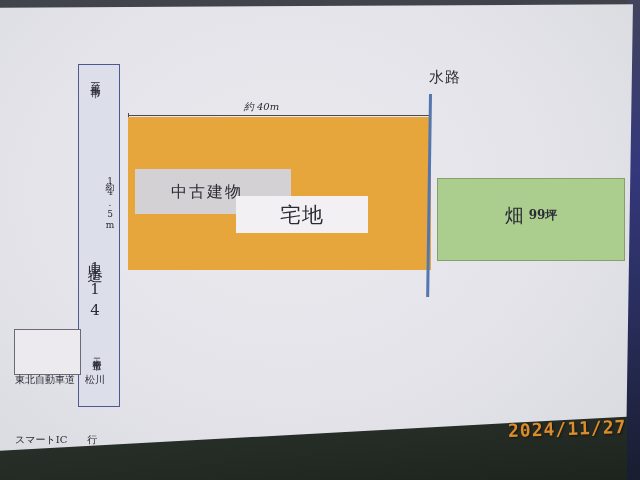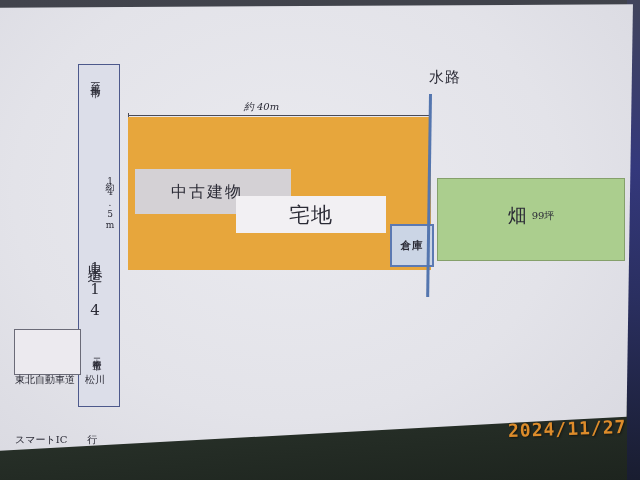--- a/index.html
+++ b/index.html
@@ -35,42 +35,42 @@
   .dim-line{margin-top:1px;height:4px;border-top:1px solid #4a4a55;position:relative;}
   .dim-line::before,.dim-line::after{content:"";position:absolute;top:-3px;width:1px;height:5px;background:#4a4a55;}
   .dim-line::before{left:0;} .dim-line::after{right:0;}
 
   
   .parcel{position:absolute;left:128px;top:117px;width:303px;height:153px;
         background:var(--parcel,#e7a63c);}
   .building{position:absolute;left:7px;top:12px;width:156px;height:45px;
         background:#d4d1d5;line-height:45px;padding-left:36px;box-sizing:border-box;
         font-size:16px;letter-spacing:2px;margin-top:40px;}
-  .parcel-label{position:absolute;left:108px;top:79px;width:150px;height:37px;
+  .parcel-label{position:absolute;left:108px;top:79px;width:132px;height:37px;
         background:#f2f0f3;display:flex;align-items:center;justify-content:center;gap:4px;}
   .parcel-name{font-size:21px;letter-spacing:1px;}
   .parcel-area{font-size:12px;}
 
   
   .warehouse{position:absolute;left:390px;top:224px;width:44px;height:43px;
         background:#cbd5e5;border:2px solid #5b79b2;box-sizing:border-box;
         display:flex;align-items:center;justify-content:center;
         font-size:10.5px;font-weight:bold;letter-spacing:1px;z-index:3;}
 
   
   .waterway-line{position:absolute;left:429px;top:94px;width:3px;height:203px;
         background:#5476af;z-index:4;transform:rotate(0.8deg);transform-origin:top center;}
   .waterway-label{position:absolute;left:429px;top:68px;font-size:15px;letter-spacing:1px;}
 
   
   .field{position:absolute;left:437px;top:178px;width:188px;height:83px;
         background:var(--field,#abce8e);border:1px solid #85a06b;box-sizing:border-box;
         display:flex;align-items:center;justify-content:center;gap:5px;padding-bottom:8px;}
   .field-name{font-size:19px;}
-  .field-area{font-size:10px;}
+  .field-area{font-size:12px;font-weight:bold;}
 
   
   .date-stamp{position:absolute;left:508px;top:418px;z-index:10;
         font-family:"DejaVu Sans Mono",monospace;font-size:18px;font-weight:bold;
         color:var(--date,#dd8c2b);letter-spacing:1px;transform:rotate(-2deg);
         text-shadow:1px 1px 2px #15150f;}
 </style>
 </head>
 <body>
 
@@ -101,23 +101,20 @@
 
     <div class="parcel">
       <div class="building">
         <span>中古建物</span>
       </div>
       <div class="parcel-label">
         <span class="parcel-name">宅地</span>
       </div>
     </div>
 
-    <div class="warehouse">
-      <span>倉庫</span>
-    </div>
 
     <div class="waterway-line"></div>
     <div class="waterway-label">水路</div>
 
     <div class="field">
       <span class="field-name">畑</span>
       <span class="field-area">99坪</span>
     </div>
 
   </div>

